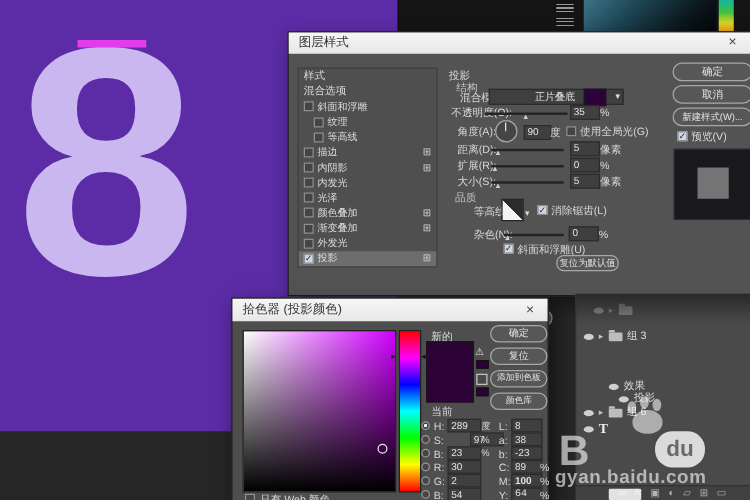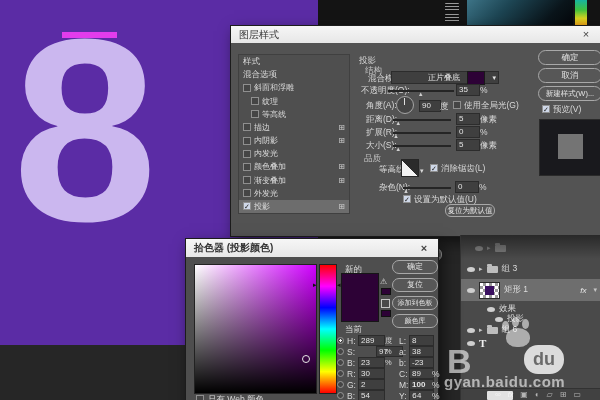--- a/index.html
+++ b/index.html
@@ -101,20 +101,24 @@
           <span class="cb"></span>
           <span>内阴影</span>
           <span class="plus">⊞</span>
         </div>
       <div class="ls-row">
           <span class="cb"></span>
           <span>内发光</span>
         </div>
       <div class="ls-row">
           <span class="cb"></span>
+          <span>光泽</span>
+        </div>
+      <div class="ls-row">
+          <span class="cb"></span>
           <span>颜色叠加</span>
           <span class="plus">⊞</span>
         </div>
       <div class="ls-row">
           <span class="cb"></span>
           <span>渐变叠加</span>
           <span class="plus">⊞</span>
         </div>
       <div class="ls-row">
           <span class="cb"></span>
@@ -188,21 +192,21 @@
 
     <span class="abs lbl" style="left:148px;top:156px;">杂色(N):</span>
     <div class="abs" style="left:172px;top:161px;width:48px;">
       <div class="track"></div>
         <span class="thumb" style="left:0%;top:1px;">▲</span>
     </div>
     <div class="abs box" style="left:224px;top:155px;width:18px;height:10px;line-height:10px;">0</div>
     <span class="abs lbl" style="left:248px;top:156px;">%</span>
 
     <span class="abs cb on" style="left:172px;top:169px;">✓</span>
-    <span class="abs lbl" style="left:183px;top:168px;">设置为默认值(U)</span>
+    <span class="abs lbl" style="left:183px;top:168px;">斜面和浮雕(U)</span>
 
     <div class="abs pill" style="left:162px;top:178px;width:47px;height:11px;font-size:7.5px;line-height:11px;border-radius:6px;margin-top:44px;">设置为默认值</div>
     <div class="abs pill" style="left:214px;top:178px;width:48px;height:11px;font-size:7.5px;line-height:11px;border-radius:6px;">复位为默认值</div>
 
     <div class="abs pill" style="left:307px;top:24px;width:62px;height:13px;font-size:8.5px;line-height:13px;">确定</div>
     <div class="abs pill" style="left:307px;top:42px;width:62px;height:13px;font-size:8.5px;line-height:13px;">取消</div>
     <div class="abs pill" style="left:307px;top:60px;width:62px;height:13px;font-size:7.5px;line-height:13px;">新建样式(W)...</div>
     <span class="abs cb on" style="left:311px;top:79px;">✓</span>
     <span class="abs lbl" style="left:322px;top:78px;">预览(V)</span>
     <div class="abs" style="left:308px;top:93px;width:62px;height:55px;background:#19191d;border:1px solid #2a2a2a;">
@@ -217,28 +221,20 @@
       <span class="tri">▸</span>
       <span class="folder"></span>
       <span></span>
     </div>
     <div class="lrow" style="top:28px;">
       <span style="width:2px;"></span>
         <span class="eye"></span>
       <span class="tri">▸</span>
       <span class="folder"></span>
       <span>组 3</span>
-    </div>
-    <div class="lrow" style="top:44px;height:22px;background:#6E6E6E;">
-      <span style="width:2px;"></span>
-        <span class="eye"></span>
-      <span class="checker"></span>
-      <span>矩形 1</span>
-      <span style="margin-left:auto;margin-right:3px;font-size:8px;font-style:italic;color:#e8e8e8;">fx</span>
-      <span class="tri" style="margin-right:4px;">▾</span>
     </div>
     <div class="lrow" style="top:68px;padding-left:26px;">
       <span class="eye"></span>
       <span>效果</span>
     </div>
     <div class="lrow" style="top:78px;padding-left:34px;">
       <span class="eye"></span>
       <span>投影</span>
     </div>
     <div class="lrow" style="top:89px;">
@@ -259,21 +255,21 @@
       <span style="font-size:8px;color:#b5b5b5;">▣</span>
       <span style="font-size:8px;color:#b5b5b5;">◐</span>
       <span style="font-size:8px;color:#b5b5b5;">▱</span>
       <span style="font-size:8px;color:#b5b5b5;">⊞</span>
       <span style="font-size:8px;color:#b5b5b5;">▭</span>
     </div>
     <div class="abs" style="left:0;top:0;width:140px;height:24px;background:linear-gradient(to bottom,rgba(0,0,0,.45),rgba(0,0,0,0));"></div>
   </div>
 
   <div class="abs dialog" style="left:185px;top:238px;width:252px;height:170px;background:#4E4E4E;">
-    <div class="titlebar" style="height:18px;line-height:18px;font-weight:bold;">
+    <div class="titlebar" style="height:18px;line-height:18px;">
       <span>拾色器 (投影颜色)</span>
       <span class="close-x" style="left:230px;line-height:18px;">×</span>
     </div>
 
     <div class="abs" style="left:8px;top:25px;width:121px;height:128px;border:1px solid #222;
          background:linear-gradient(to top,#000,rgba(0,0,0,0)),linear-gradient(to right,#fff,#D000FF);">
       <div class="abs" style="left:91%;top:73%;width:6px;height:6px;border:1px solid #e8e8e8;border-radius:50%;margin:-3px;"></div>
     </div>
 
     <div class="abs" style="left:133px;top:25px;width:16px;height:128px;border:1px solid #222;

